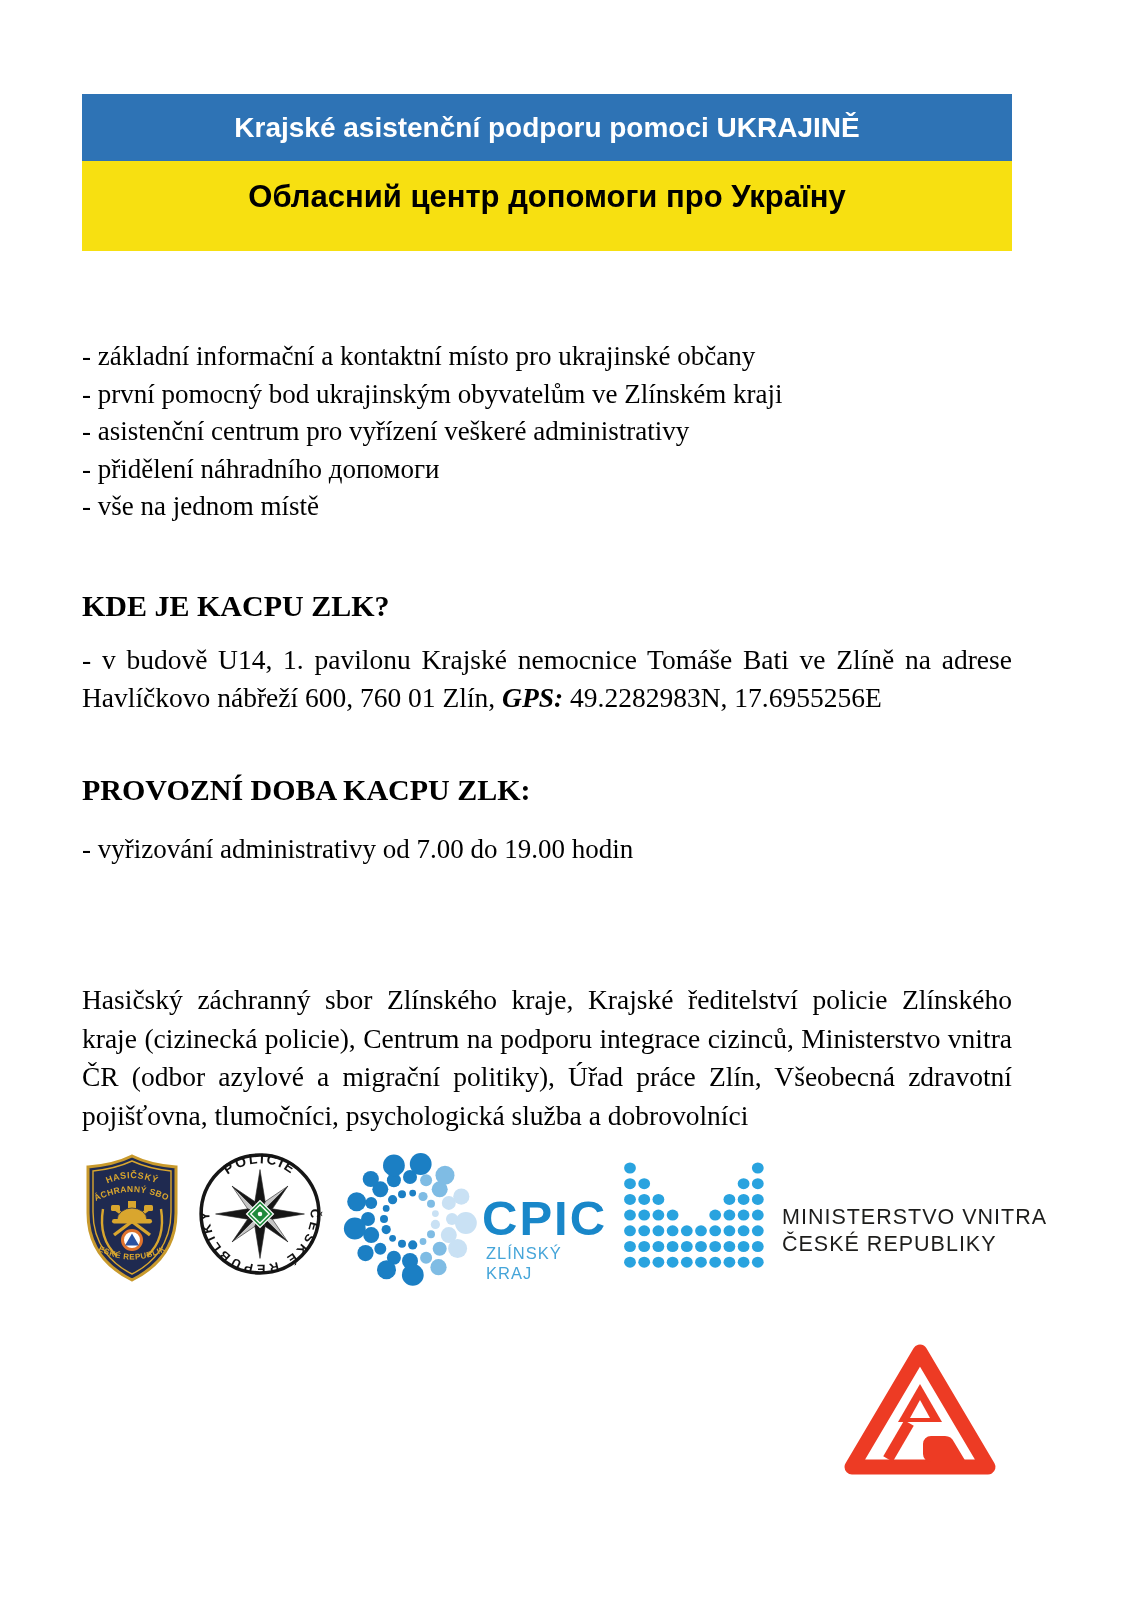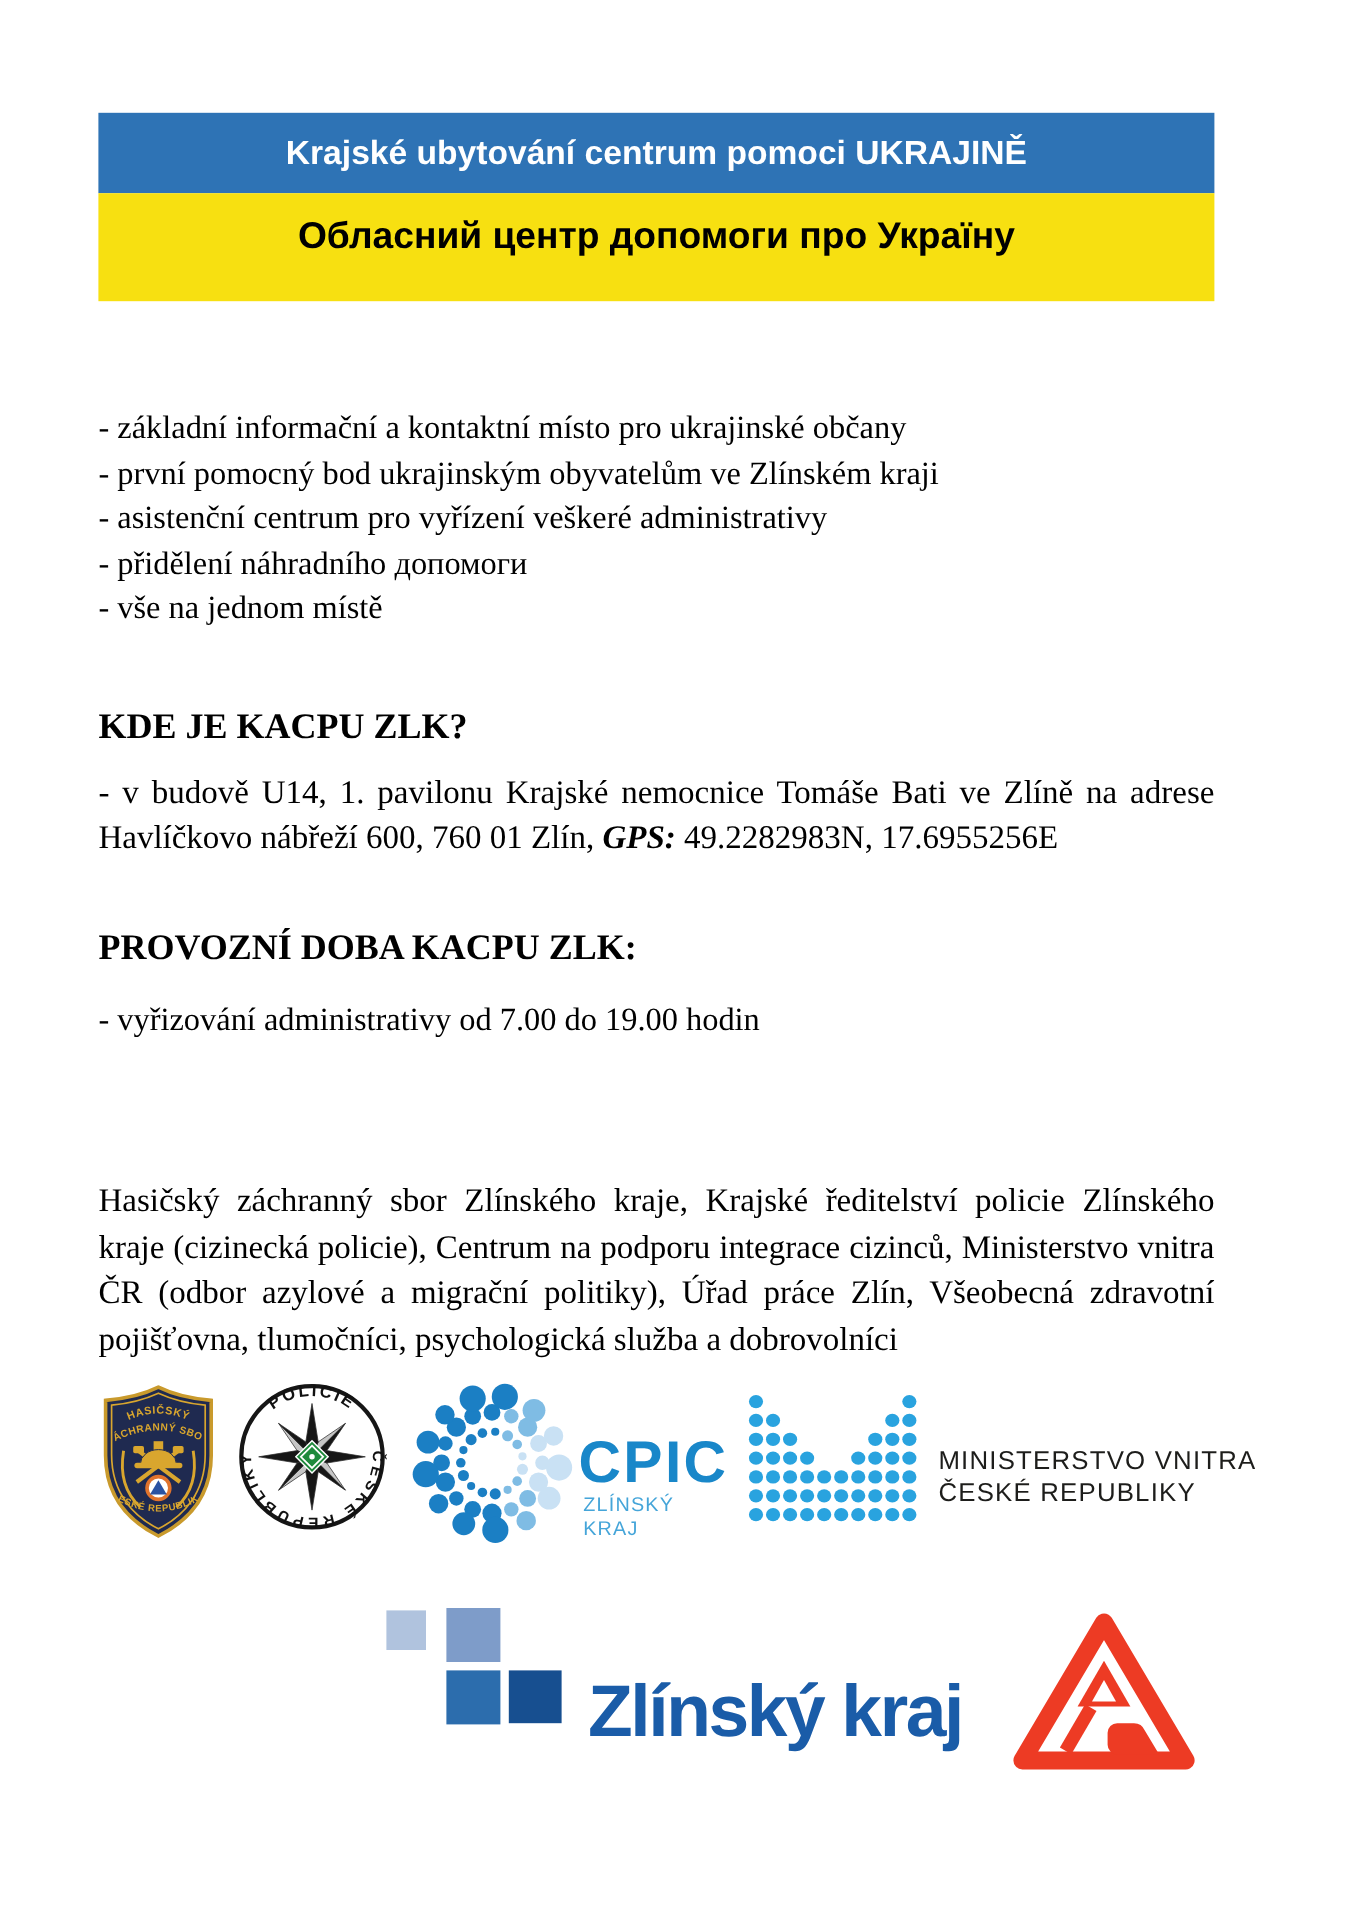--- a/index.html
+++ b/index.html
@@ -20,21 +20,21 @@
   .logo{position:absolute;}
   svg{display:block;overflow:visible;}
   text{user-select:none;}
 </style>
 </head>
 <body>
 
 <div class="page">
 
   <div class="abs banner">
-    <div class="banner-row banner-cs" style="background: rgb(46, 115, 181);">Krajské ubytování centrum pomoci UKRAJINĚ</div>
+    <div class="banner-row banner-cs" style="background: rgb(46, 115, 181);">Krajské asistenční podporu pomoci UKRAJINĚ</div>
     <div class="banner-row banner-uk" style="background: rgb(247, 224, 17);">Обласний центр допомоги про Україну</div>
   </div>
 
   <div class="abs list" style="top:338px;">
     <div>- základní informační a kontaktní místo pro ukrajinské občany</div>
     <div>- první pomocný bod ukrajinským obyvatelům ve Zlínském kraji</div>
     <div>- asistenční centrum pro vyřízení veškeré administrativy</div>
     <div>- přidělení náhradního допомоги</div>
     <div>- vše na jednom místě</div>
   </div>
@@ -233,31 +233,20 @@
           <ellipse cx="107.39999999999999" cy="104.19999999999999" rx="5.9" ry="5.5" fill="#29A3DF"></ellipse>
           <ellipse cx="121.6" cy="104.19999999999999" rx="5.9" ry="5.5" fill="#29A3DF"></ellipse>
           <ellipse cx="135.8" cy="104.19999999999999" rx="5.9" ry="5.5" fill="#29A3DF"></ellipse>
         </g>
       <text x="160" y="66" font-family="Liberation Sans, DejaVu Sans, sans-serif" font-size="21.5" letter-spacing="1" fill="#1d1d1b">MINISTERSTVO VNITRA</text>
       <text x="160" y="93" font-family="Liberation Sans, DejaVu Sans, sans-serif" font-size="21.5" letter-spacing="1" fill="#1d1d1b">ČESKÉ REPUBLIKY</text>
     </svg>
   </div>
 
 
-  <div class="logo" style="left:322px;top:1336px;">
-    <svg width="480" height="130" viewBox="0 0 480 130">
-      <g id="zk-squares">
-          <rect x="0" y="6" width="33" height="33" fill="#B0C3DE"></rect>
-          <rect x="50" y="4" width="45" height="45" fill="#7E9CC9"></rect>
-          <rect x="50" y="56" width="45" height="45" fill="#2C6DAD"></rect>
-          <rect x="102" y="56" width="44" height="44" fill="#174F90"></rect>
-        </g>
-      <text x="168" y="111" font-family="Liberation Sans, DejaVu Sans, sans-serif" font-size="61" font-weight="bold" letter-spacing="-2" fill="#1A5CA8">Zlínský kraj</text>
-    </svg>
-  </div>
 
   <div class="logo" style="left:841px;top:1340px;">
     <svg width="158" height="142" viewBox="0 0 158 142">
       <g>
         <polygon points="79,12 147,127 11,127" fill="none" stroke="#ED3B24" stroke-width="15" stroke-linejoin="round"></polygon>
         <polygon points="79,44 101,82 57,82" fill="#ED3B24"></polygon>
         <polygon points="79,60 89,78 69,78" fill="#ffffff"></polygon>
         <line x1="47" y1="119" x2="68" y2="83" stroke="#ED3B24" stroke-width="11"></line>
         <path d="M90,96 h14 a10,10 0 0 1 9,6 l12,20 h-35 a8,8 0 0 1 -8,-8 v-10 a8,8 0 0 1 8,-8 z" fill="#ED3B24"></path>
       </g>

